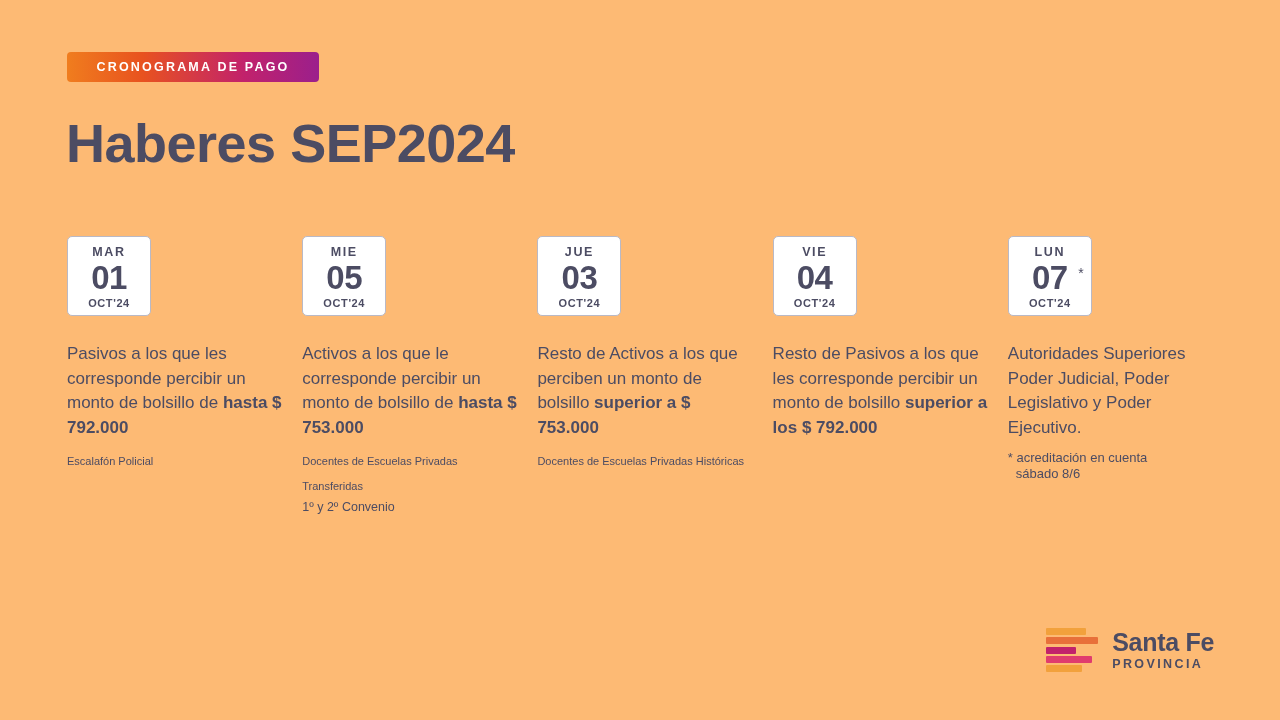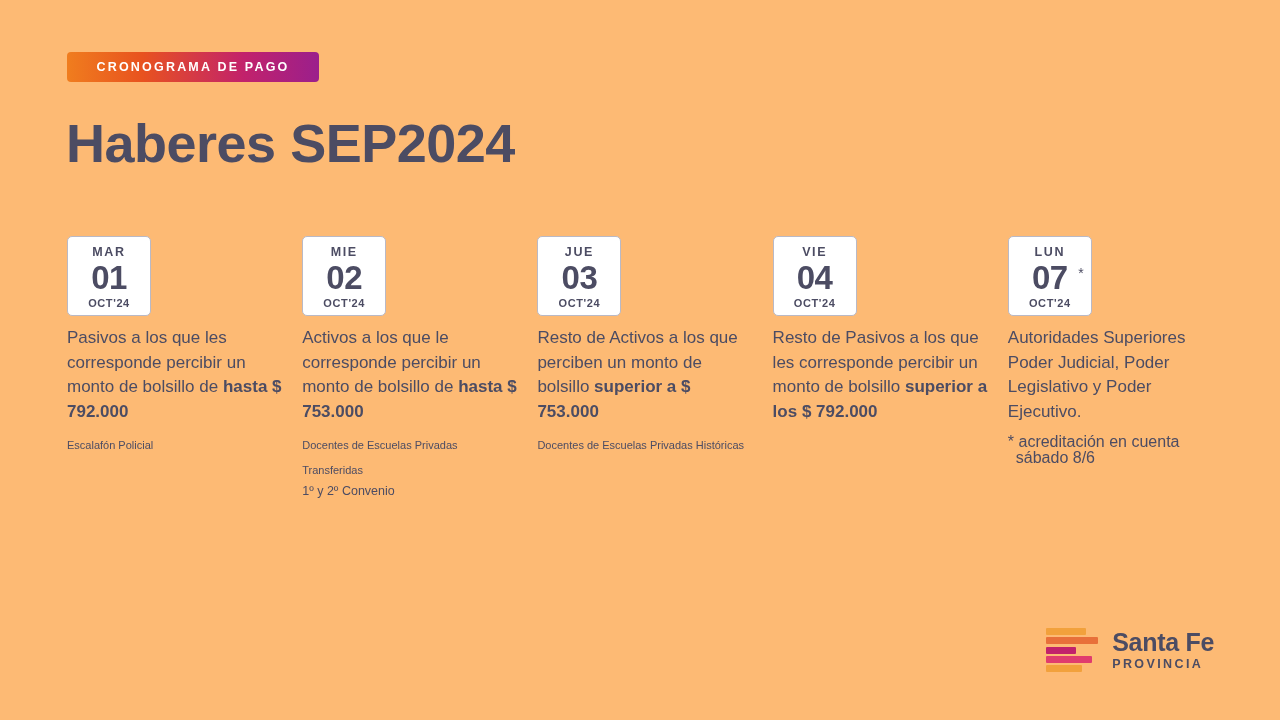--- a/index.html
+++ b/index.html
@@ -85,21 +85,21 @@
     margin-top: 2px;
   }
   .star-sup {
     position: absolute;
     right: 7px; top: 28px;
     font-size: 14px;
     color: #4c4c63;
   }
 
   .desc {
-    margin-top: 10px;
+    margin-top: 26px;
     font-size: 17px;
     line-height: 24.5px;
     color: #4c4c63;
     width: 218px;
   }
   .desc b { font-weight: bold; }
 
   .sub {
     margin-top: 9px;
     font-size: 11px;
@@ -108,21 +108,21 @@
     width: 218px;
   }
   .fine {
     margin-top: 2px;
     font-size: 12.5px;
     line-height: 15px;
     color: #4c4c63;
   }
   .note {
     margin-top: 10px;
-    font-size: 16px;
+    font-size: 13px;
     line-height: 15.5px;
     color: #4c4c63;
     width: 200px;
   }
   .note .n2 { padding-left: 8px; display: block; }
 
   
   .logo {
     position: absolute;
     right: 66px; bottom: 48px;
@@ -170,21 +170,21 @@
       <div class="desc">
         <span>Pasivos a los que les corresponde percibir un monto de bolsillo de </span><b>hasta $ 792.000</b><span></span>
       </div>
       <div class="sub">Escalafón Policial</div>
       <div class="fine"></div>
     </div>
 
     <div class="col">
       <div class="datebox">
         <div class="dow">MIE</div>
-        <div class="daynum">02</div>
+        <div class="daynum">05</div>
         <div class="mon">OCT'24</div>
       </div>
       <div class="desc">
         <span>Activos a los que le corresponde percibir un monto de bolsillo de </span><b>hasta $ 753.000</b><span></span>
       </div>
       <div class="sub">Docentes de Escuelas Privadas Transferidas</div>
       <div class="fine">1º y 2º Convenio</div>
     </div>
 
     <div class="col">

